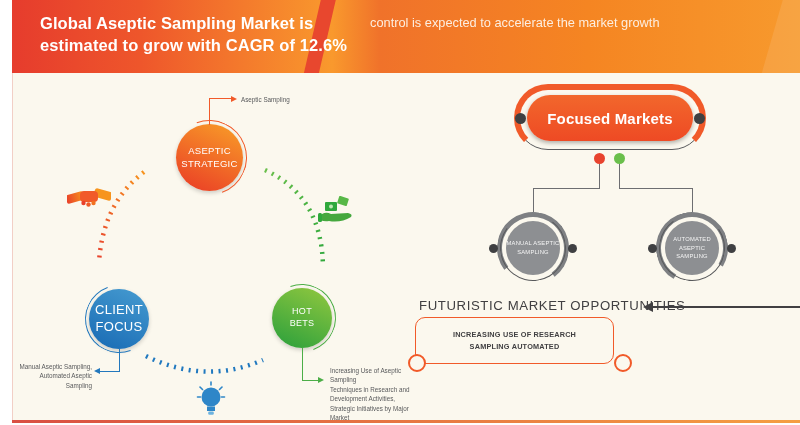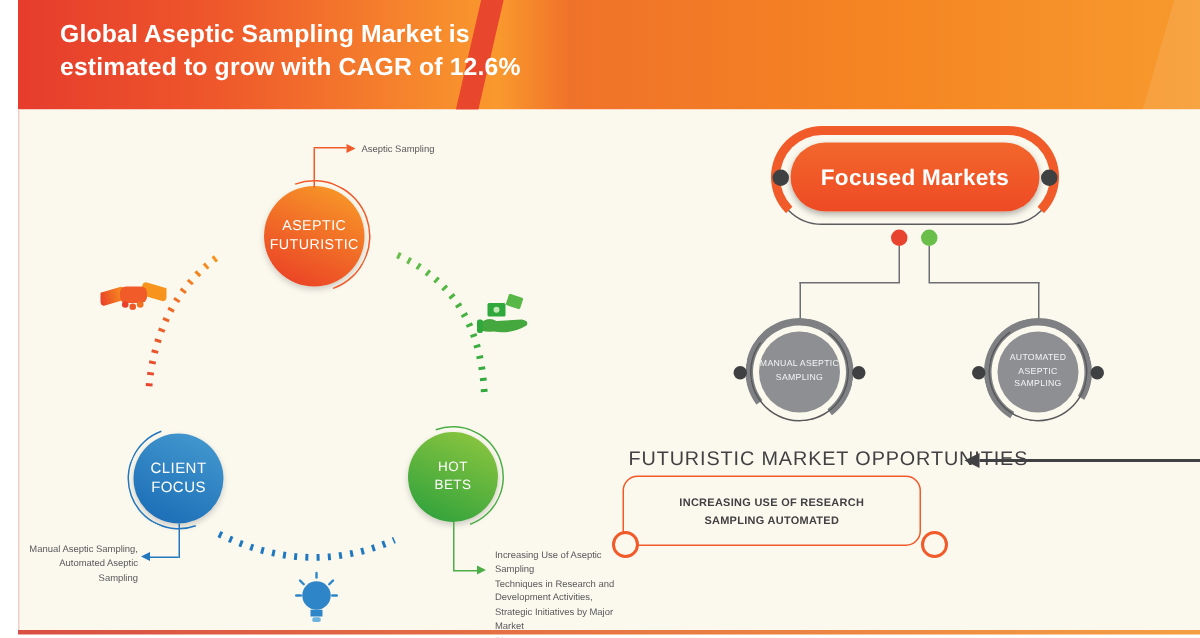--- a/index.html
+++ b/index.html
@@ -43,21 +43,21 @@
     display:flex; flex-direction:column; align-items:center; justify-content:center;
     box-shadow:0 2px 4px rgba(0,0,0,0.18); line-height:1.3; letter-spacing:0.3px;
   }
   .node .ring {
     position:absolute; inset:-4px; border-radius:50%;
     border:1px solid transparent; transform:rotate(25deg);
   }
   .node-orange { left:164px; top:124px; width:67px; height:67px; font-size:9.5px;
     background:linear-gradient(205deg,#f89a28 5%,#ea3f26 95%); }
   .node-orange .ring { border-top-color:#f15a29; border-right-color:#f15a29; }
-  .node-blue { left:77px; top:289px; width:60px; height:60px; font-size:10px;
+  .node-blue { left:77px; top:289px; width:60px; height:60px; font-size:13px;
     background:linear-gradient(205deg,#4499cf 5%,#1a6cb5 95%); }
   .node-blue .ring { border-bottom-color:#2378bd; border-left-color:#2378bd; }
   .node-green { left:260px; top:288px; width:60px; height:60px; font-size:9px;
     background:linear-gradient(205deg,#8dc63f 5%,#2ea13c 95%); }
   .node-green .ring { border-top-color:#4cae47; border-right-color:#4cae47; }
   
   .vline,.hline { position:absolute; }
   .vline { width:1px; } .hline { height:1px; }
   .c-orange { background:#f15a29; } .c-blue { background:#2378bd; }
   .c-green { background:#4cae47; } .c-gray { background:#6d6e71; }
@@ -103,20 +103,21 @@
 <div class="canvas">
 
   <div class="header">
     <div class="corner-stripe"></div>
     <div class="header-stripe"></div>
     <div class="header-title">
       <div>Global Aseptic Sampling Market is</div>
       <div>estimated to grow with CAGR of 12.6%</div>
     </div>
     <div class="header-subtitle">
+      <div>control is expected to accelerate the market growth</div>
     </div>
   </div>
 
   <div class="content"></div>
   <div class="edge left"></div>
   <div class="edge right"></div>
 
   <svg class="arcs" width="800" height="352">
     <defs>
       <linearGradient id="gOr" x1="1" y1="0" x2="0" y2="1">
@@ -165,21 +166,21 @@
       <line x1="29.5" y1="17" x2="26.5" y2="17"></line>
     </g>
     <circle cx="16" cy="17" r="9.5" fill="#2e86c8"></circle>
     <rect x="12" y="26.5" width="8" height="4.5" fill="#2e86c8"></rect>
     <rect x="13.2" y="31.5" width="5.6" height="3.2" rx="1.2" fill="#6db3df"></rect>
   </svg>
 
   <div class="node node-orange">
     <div class="ring"></div>
     <div>ASEPTIC</div>
-    <div>FUTURISTIC</div>
+    <div>STRATEGIC</div>
   </div>
   <div class="node node-blue">
     <div class="ring"></div>
     <div>CLIENT</div>
     <div>FOCUS</div>
   </div>
   <div class="node node-green">
     <div class="ring"></div>
     <div>HOT</div>
     <div>BETS</div>

